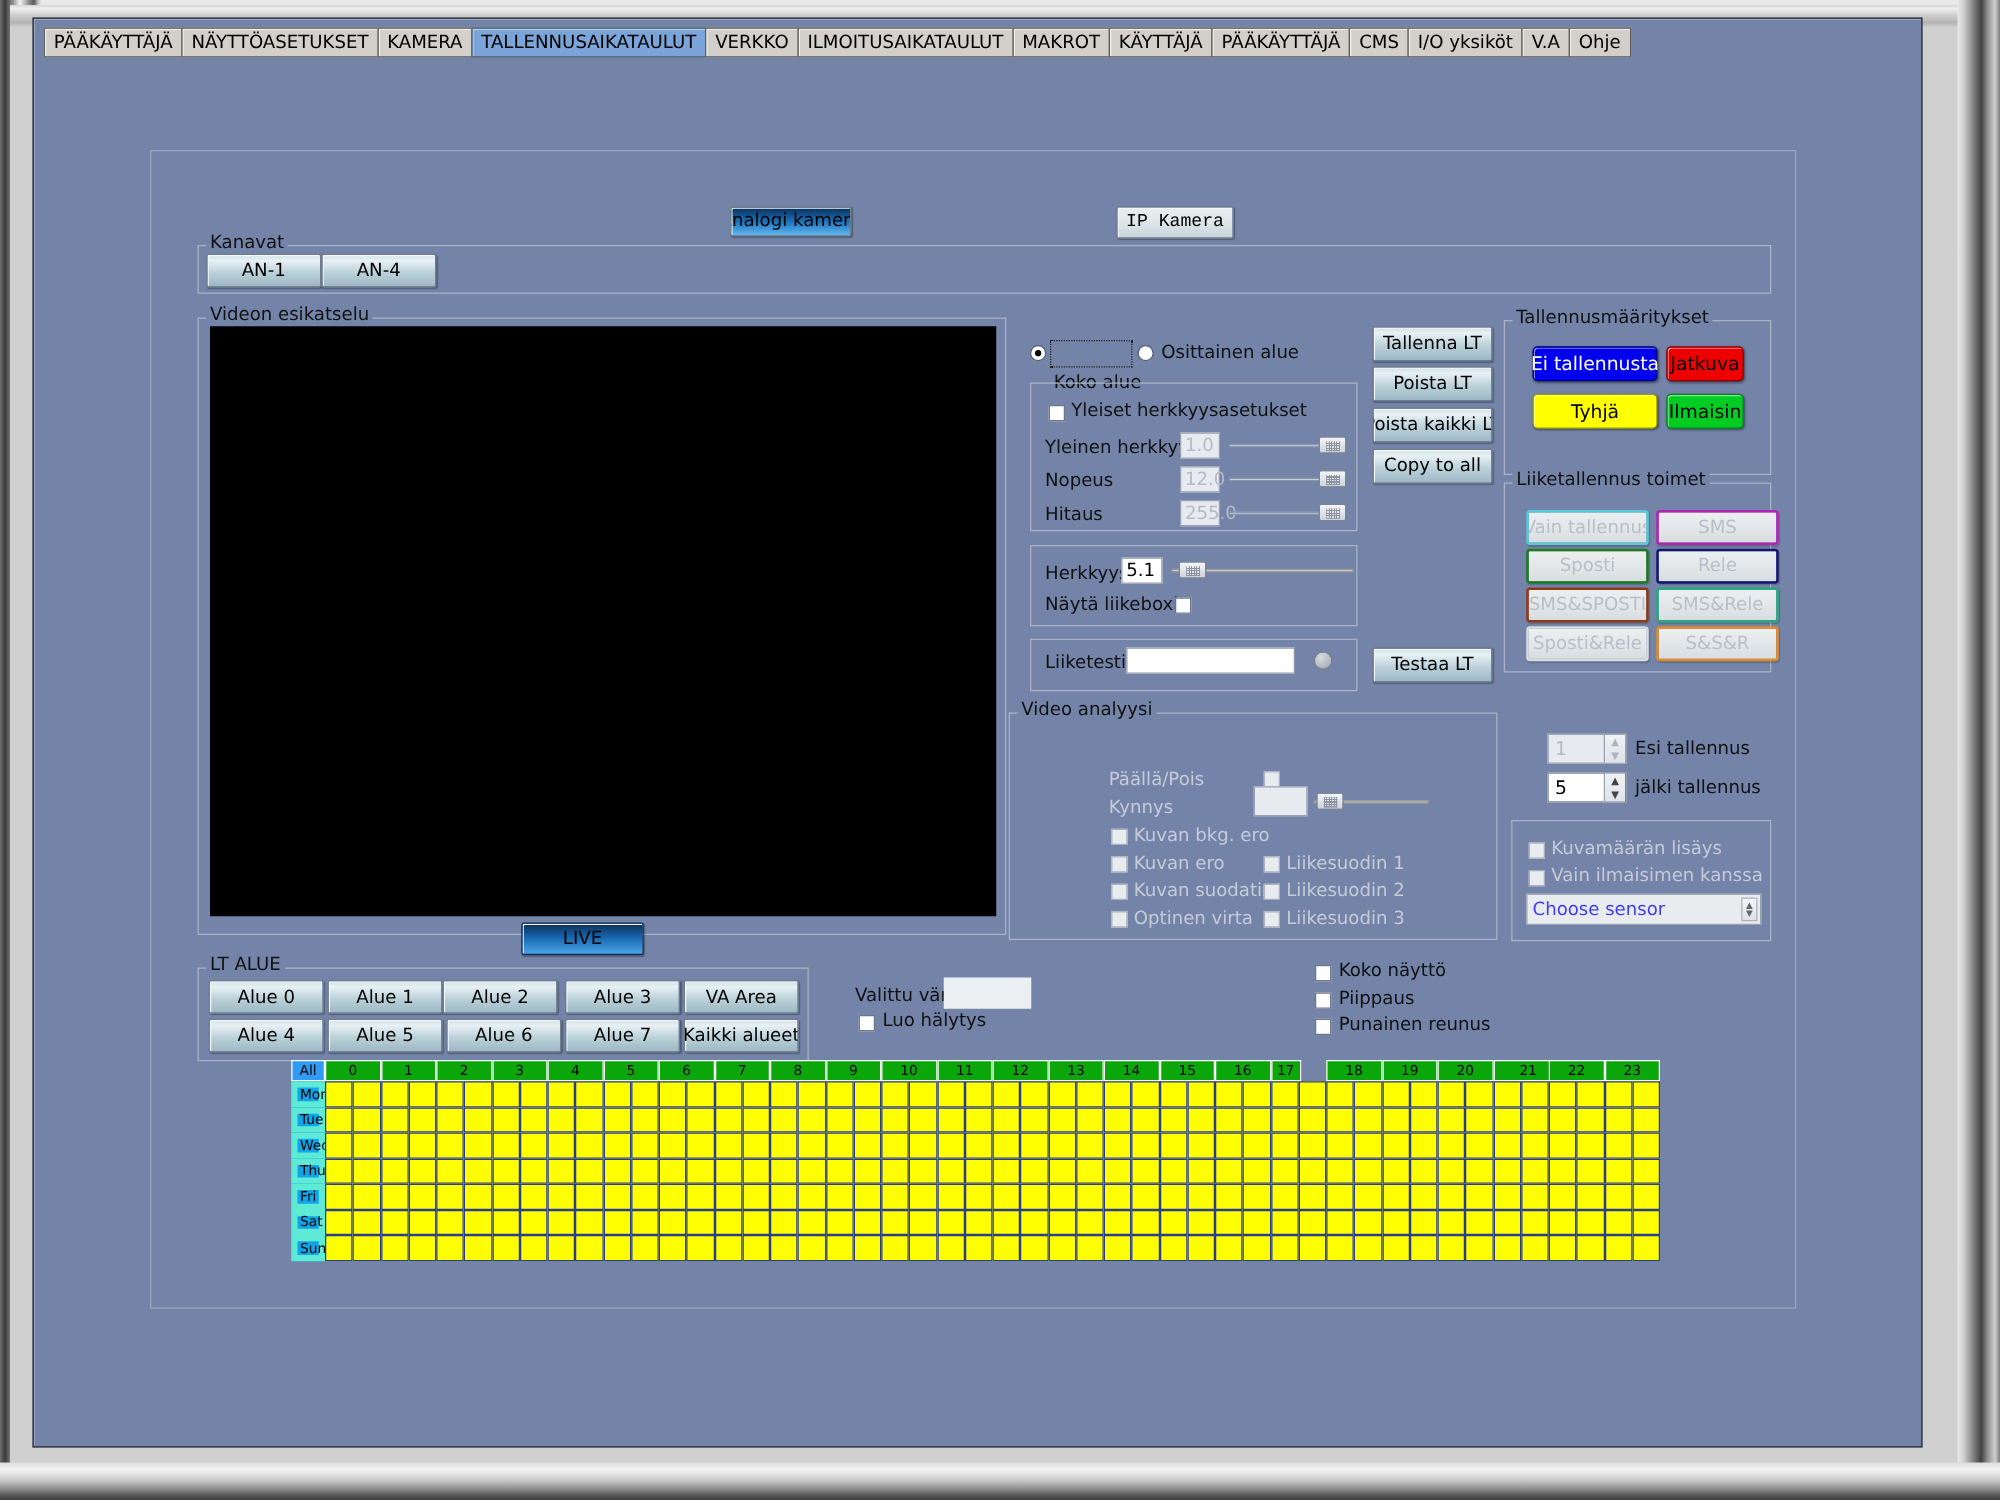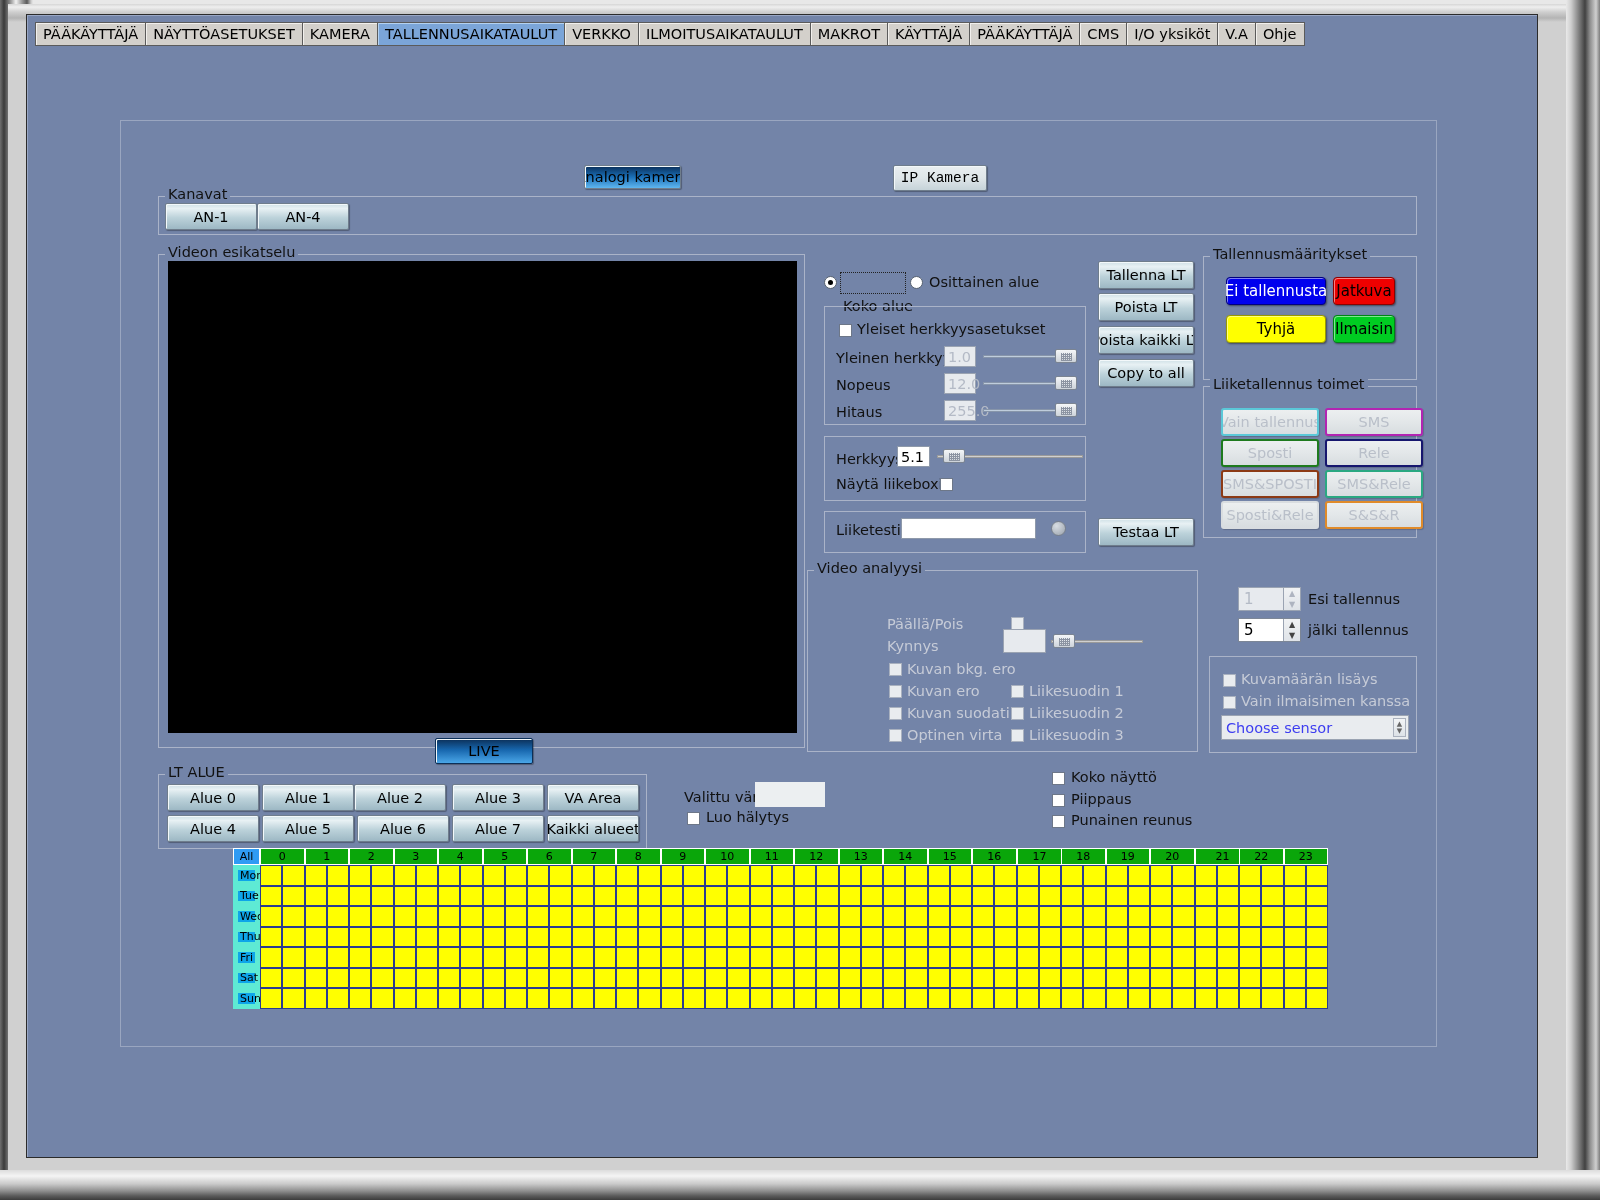--- a/index.html
+++ b/index.html
@@ -180,21 +180,21 @@
       <div class="gb" style="left:37px;top:75px;width:1257px;height:37px;">
         <span class="gbt">Kanavat</span>
       </div>
       <div class="btn" style="left:44px;top:82px;width:90px;height:25px;">AN-1</div>
       <div class="btn" style="left:136px;top:82px;width:90px;height:25px;">AN-4</div>
 
       <div class="gb" style="left:37px;top:133px;width:645px;height:492px;">
         <span class="gbt">Videon esikatselu</span>
       </div>
       <div id="video" style="left:47px;top:140px;width:629px;height:472px;"></div>
-      <div class="btn blue" style="left:314px;top:617px;width:96px;height:24px;">LIVE</div>
+      <div class="btn blue" style="left:296px;top:617px;width:96px;height:24px;">LIVE</div>
 
 
       <div class="rad" style="left:703px;top:155px;">
         <span class="dot"></span>
         </div>
       <div class="focusbox" style="left:719px;top:151px;width:64px;height:20px;"></div>
       <span class="lbl" style="left:722px;top:153px;margin-top:24px;">Koko alue</span>
       <div class="rad" style="left:789px;top:155px;"></div>
       <span class="lbl" style="left:808px;top:153px;">Osittainen alue</span>
 
@@ -377,21 +377,21 @@
           <div class="sh" style="left: 338.5px; top: 0px; width: 44.5px; height: 17px;">7</div>
           <div class="sh" style="left: 383px; top: 0px; width: 44.5px; height: 17px;">8</div>
           <div class="sh" style="left: 427.5px; top: 0px; width: 44.5px; height: 17px;">9</div>
           <div class="sh" style="left: 472px; top: 0px; width: 44.5px; height: 17px;">10</div>
           <div class="sh" style="left: 516.5px; top: 0px; width: 44.5px; height: 17px;">11</div>
           <div class="sh" style="left: 561px; top: 0px; width: 44.5px; height: 17px;">12</div>
           <div class="sh" style="left: 605.5px; top: 0px; width: 44.5px; height: 17px;">13</div>
           <div class="sh" style="left: 650px; top: 0px; width: 44.5px; height: 17px;">14</div>
           <div class="sh" style="left: 694.5px; top: 0px; width: 44.5px; height: 17px;">15</div>
           <div class="sh" style="left: 739px; top: 0px; width: 44.5px; height: 17px;">16</div>
-          <div class="sh" style="left: 783.5px; top: 0px; width: 46px; height: 17px;">17</div>
+          <div class="sh" style="left: 783.5px; top: 0px; width: 24px; height: 17px;">17</div>
           <div class="sh" style="left: 828px; top: 0px; width: 44.5px; height: 17px;">18</div>
           <div class="sh" style="left: 872.5px; top: 0px; width: 44.5px; height: 17px;">19</div>
           <div class="sh" style="left: 917px; top: 0px; width: 44.5px; height: 17px;">20</div>
           <div class="sh" style="left: 961.5px; top: 0px; width: 56px; height: 17px;">21</div>
           <div class="sh" style="left: 1006px; top: 0px; width: 44.5px; height: 17px;">22</div>
           <div class="sh" style="left: 1050.5px; top: 0px; width: 44.5px; height: 17px;">23</div>
           <div class="sday" style="left: 0px; top: 17px; width: 27px; height: 20.5px;">Mon</div>
           <div class="scell" style="left: 27px; top: 17px; width: 22.25px; height: 20.5px; background: rgb(255, 255, 0);"></div>
           <div class="scell" style="left: 49.25px; top: 17px; width: 22.25px; height: 20.5px; background: rgb(255, 255, 0);"></div>
           <div class="scell" style="left: 71.5px; top: 17px; width: 22.25px; height: 20.5px; background: rgb(255, 255, 0);"></div>

